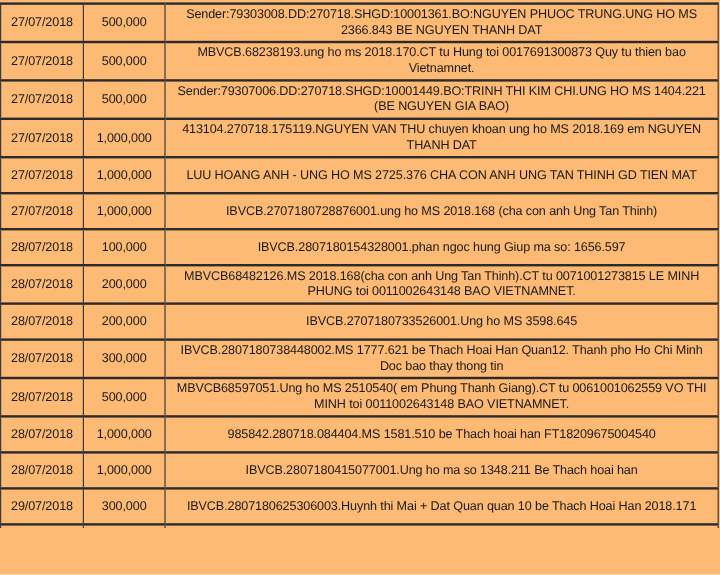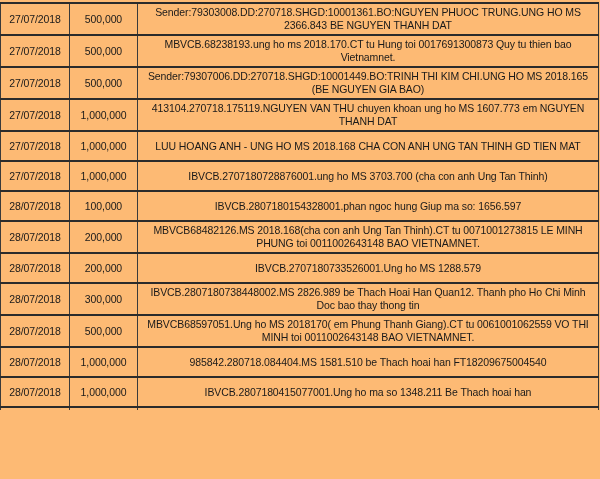--- a/index.html
+++ b/index.html
@@ -68,83 +68,88 @@
 
   <tr class="data-row">
     <td class="date-cell">27/07/2018</td>
     <td class="amount-cell">500,000</td>
     <td class="desc-cell">MBVCB.68238193.ung ho ms 2018.170.CT tu Hung toi 0017691300873 Quy tu thien bao Vietnamnet.</td>
   </tr>
 
   <tr class="data-row">
     <td class="date-cell">27/07/2018</td>
     <td class="amount-cell">500,000</td>
-    <td class="desc-cell">Sender:79307006.DD:270718.SHGD:10001449.BO:TRINH THI KIM CHI.UNG HO MS 2018.165 (BE NGUYEN GIA BAO)</td>
+    <td class="desc-cell">Sender:79307006.DD:270718.SHGD:10001449.BO:TRINH THI KIM CHI.UNG HO MS 1404.221 (BE NGUYEN GIA BAO)</td>
   </tr>
 
   <tr class="data-row">
     <td class="date-cell">27/07/2018</td>
     <td class="amount-cell">1,000,000</td>
-    <td class="desc-cell">413104.270718.175119.NGUYEN VAN THU chuyen khoan ung ho MS 1607.773 em NGUYEN THANH DAT</td>
+    <td class="desc-cell">413104.270718.175119.NGUYEN VAN THU chuyen khoan ung ho MS 2018.169 em NGUYEN THANH DAT</td>
   </tr>
 
   <tr class="data-row">
     <td class="date-cell">27/07/2018</td>
     <td class="amount-cell">1,000,000</td>
-    <td class="desc-cell">LUU HOANG ANH - UNG HO MS 2018.168 CHA CON ANH UNG TAN THINH GD TIEN MAT</td>
+    <td class="desc-cell">LUU HOANG ANH - UNG HO MS 2725.376 CHA CON ANH UNG TAN THINH GD TIEN MAT</td>
   </tr>
 
   <tr class="data-row">
     <td class="date-cell">27/07/2018</td>
     <td class="amount-cell">1,000,000</td>
-    <td class="desc-cell">IBVCB.2707180728876001.ung ho MS 3703.700 (cha con anh Ung Tan Thinh)</td>
+    <td class="desc-cell">IBVCB.2707180728876001.ung ho MS 2018.168 (cha con anh Ung Tan Thinh)</td>
   </tr>
 
   <tr class="data-row">
     <td class="date-cell">28/07/2018</td>
     <td class="amount-cell">100,000</td>
     <td class="desc-cell">IBVCB.2807180154328001.phan ngoc hung Giup ma so: 1656.597</td>
   </tr>
 
   <tr class="data-row">
     <td class="date-cell">28/07/2018</td>
     <td class="amount-cell">200,000</td>
     <td class="desc-cell">MBVCB68482126.MS 2018.168(cha con anh Ung Tan Thinh).CT tu 0071001273815 LE MINH PHUNG toi 0011002643148 BAO VIETNAMNET.</td>
   </tr>
 
   <tr class="data-row">
     <td class="date-cell">28/07/2018</td>
     <td class="amount-cell">200,000</td>
-    <td class="desc-cell">IBVCB.2707180733526001.Ung ho MS 1288.579</td>
+    <td class="desc-cell">IBVCB.2707180733526001.Ung ho MS 3598.645</td>
   </tr>
 
   <tr class="data-row">
     <td class="date-cell">28/07/2018</td>
     <td class="amount-cell">300,000</td>
-    <td class="desc-cell">IBVCB.2807180738448002.MS 2826.989 be Thach Hoai Han Quan12. Thanh pho Ho Chi Minh Doc bao thay thong tin</td>
+    <td class="desc-cell">IBVCB.2807180738448002.MS 1777.621 be Thach Hoai Han Quan12. Thanh pho Ho Chi Minh Doc bao thay thong tin</td>
   </tr>
 
   <tr class="data-row">
     <td class="date-cell">28/07/2018</td>
     <td class="amount-cell">500,000</td>
-    <td class="desc-cell">MBVCB68597051.Ung ho MS 2018170( em Phung Thanh Giang).CT tu 0061001062559 VO THI MINH toi 0011002643148 BAO VIETNAMNET.</td>
+    <td class="desc-cell">MBVCB68597051.Ung ho MS 2510540( em Phung Thanh Giang).CT tu 0061001062559 VO THI MINH toi 0011002643148 BAO VIETNAMNET.</td>
   </tr>
 
   <tr class="data-row">
     <td class="date-cell">28/07/2018</td>
     <td class="amount-cell">1,000,000</td>
     <td class="desc-cell">985842.280718.084404.MS 1581.510 be Thach hoai han FT18209675004540</td>
   </tr>
 
   <tr class="data-row">
     <td class="date-cell">28/07/2018</td>
     <td class="amount-cell">1,000,000</td>
     <td class="desc-cell">IBVCB.2807180415077001.Ung ho ma so 1348.211 Be Thach hoai han</td>
   </tr>
 
+  <tr class="data-row">
+    <td class="date-cell">29/07/2018</td>
+    <td class="amount-cell">300,000</td>
+    <td class="desc-cell">IBVCB.2807180625306003.Huynh thi Mai + Dat Quan quan 10 be Thach Hoai Han 2018.171</td>
+  </tr>
 <tr class="partial-row">
           <td></td>
           <td></td>
           <td></td>
         </tr>
       </tbody>
   </table>
 </div>
 
 </body></html>

